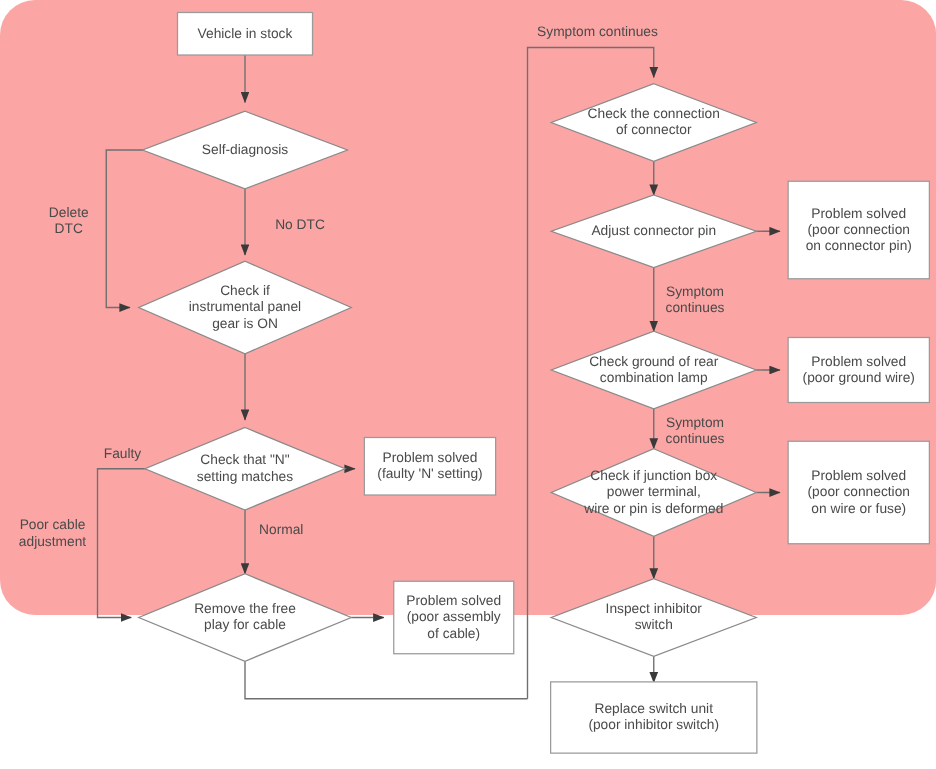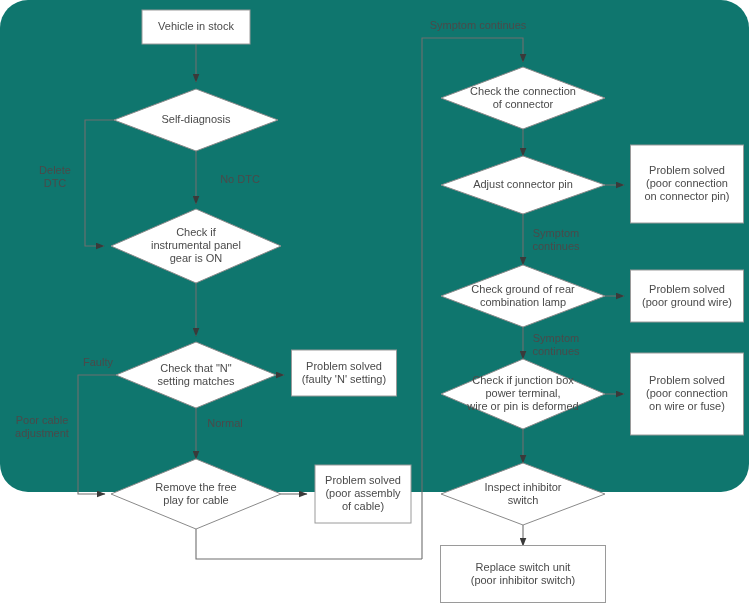--- a/index.html
+++ b/index.html
@@ -10,21 +10,21 @@
   body {
     width: 749px;
     height: 615px;
     font-family: "Liberation Sans", sans-serif;
     overflow: hidden;
   }
   #flowchart-root {
     position: relative;
     width: 749px;
     height: 492px;
-    background: #0f766e;
+    background: #fca5a5;
     border-radius: 28px;
   }
   svg#chart-svg {
     display: block;
     width: 749px;
     height: 615px;
   }
   .node-shape {
     fill: #ffffff;
     stroke: #8a8a8a;

